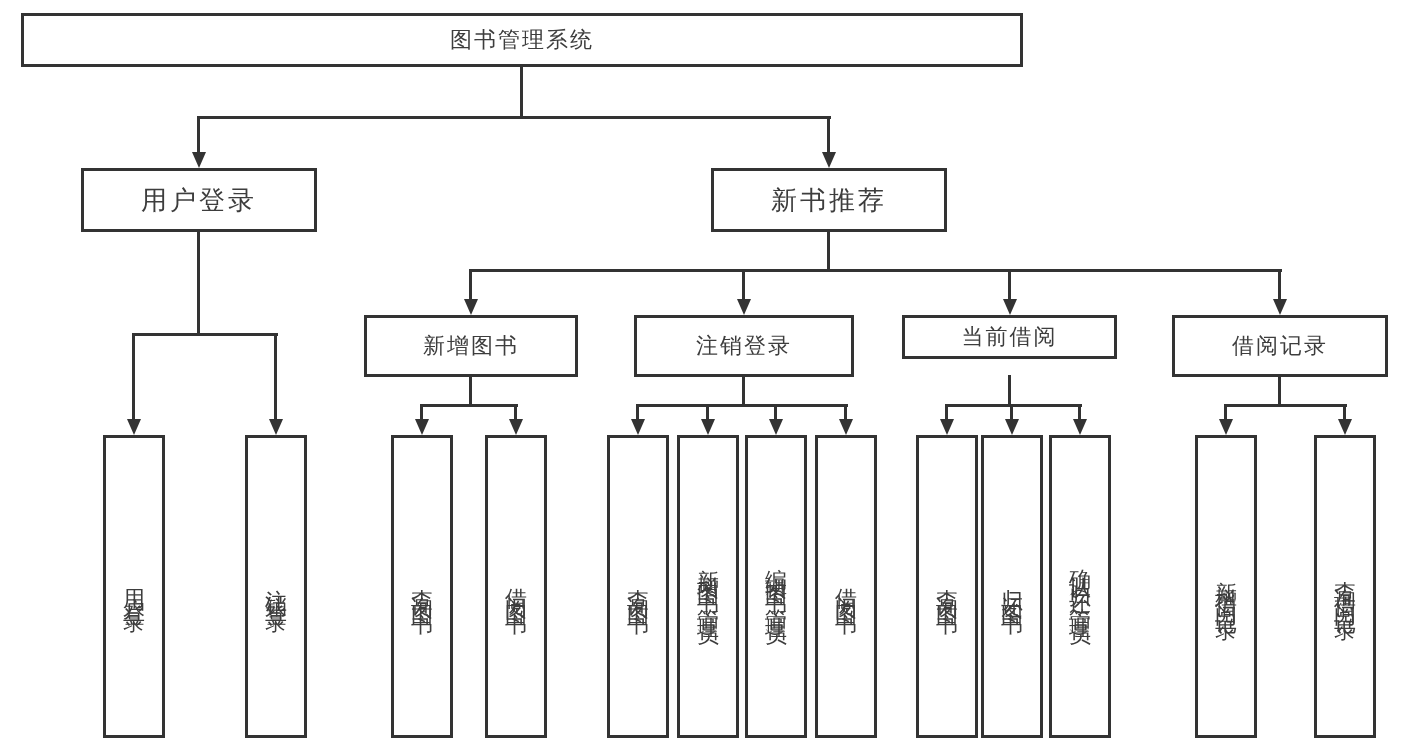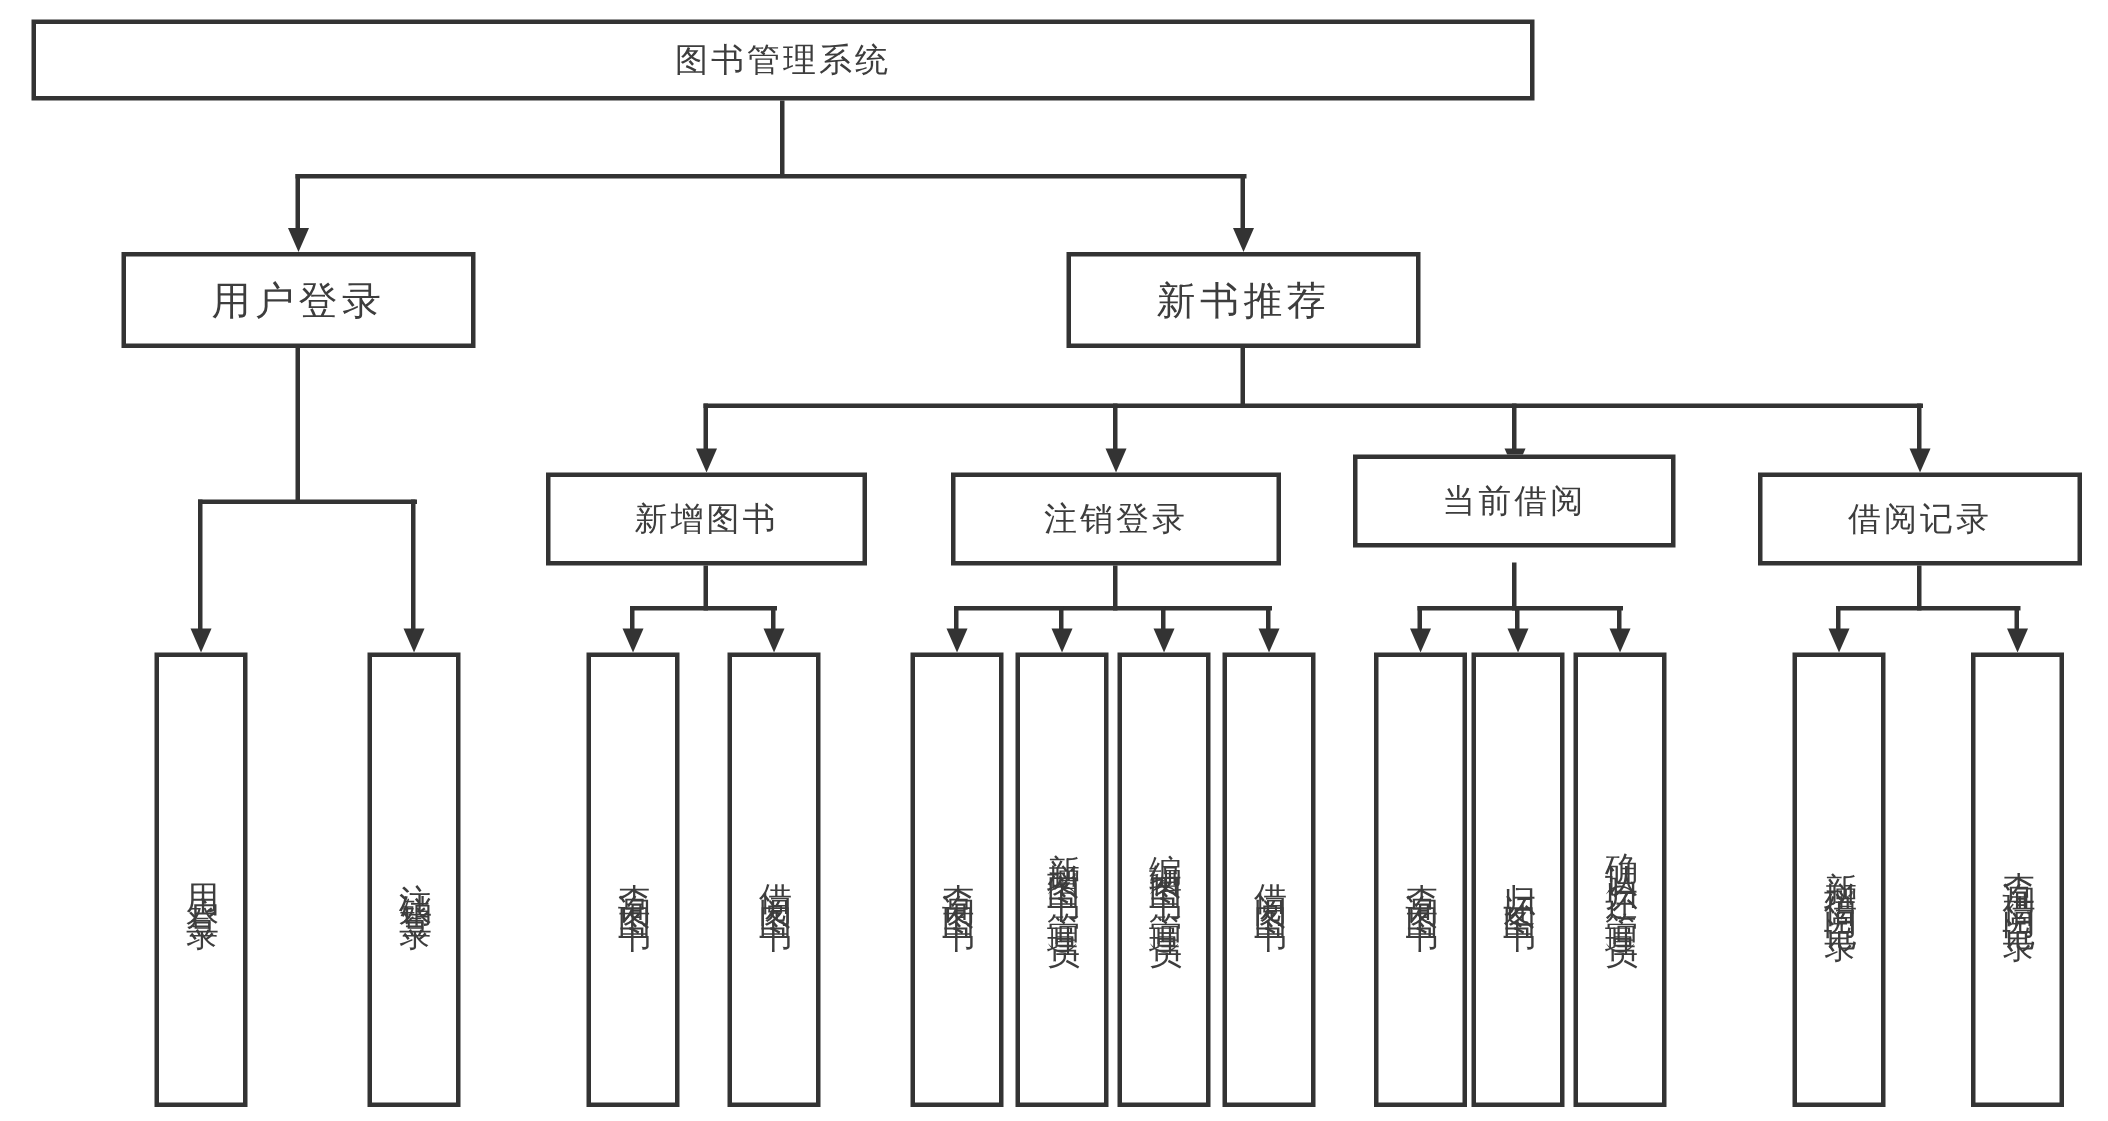--- a/index.html
+++ b/index.html
@@ -126,21 +126,21 @@
   <div class="box l2" style="left:711px;top:168px;width:236px;height:64px">
     <span class="lbl">新书推荐</span>
   </div>
 
   <div class="box l3" style="left:364px;top:315px;width:214px;height:62px">
     <span class="lbl">新增图书</span>
   </div>
   <div class="box l3" style="left:634px;top:315px;width:220px;height:62px">
     <span class="lbl">注销登录</span>
   </div>
-  <div class="box l3" style="left:902px;top:303px;width:215px;height:62px">
+  <div class="box l3" style="left:902px;top:315px;width:215px;height:44px">
     <span class="lbl">当前借阅</span>
   </div>
   <div class="box l3" style="left:1172px;top:315px;width:216px;height:62px">
     <span class="lbl">借阅记录</span>
   </div>
 
   <div class="box leaf" style="left:103px;top:435px;width:62px;height:303px">
     <span class="lbl">用户登录</span>
   </div>
   <div class="box leaf" style="left:245px;top:435px;width:62px;height:303px">

